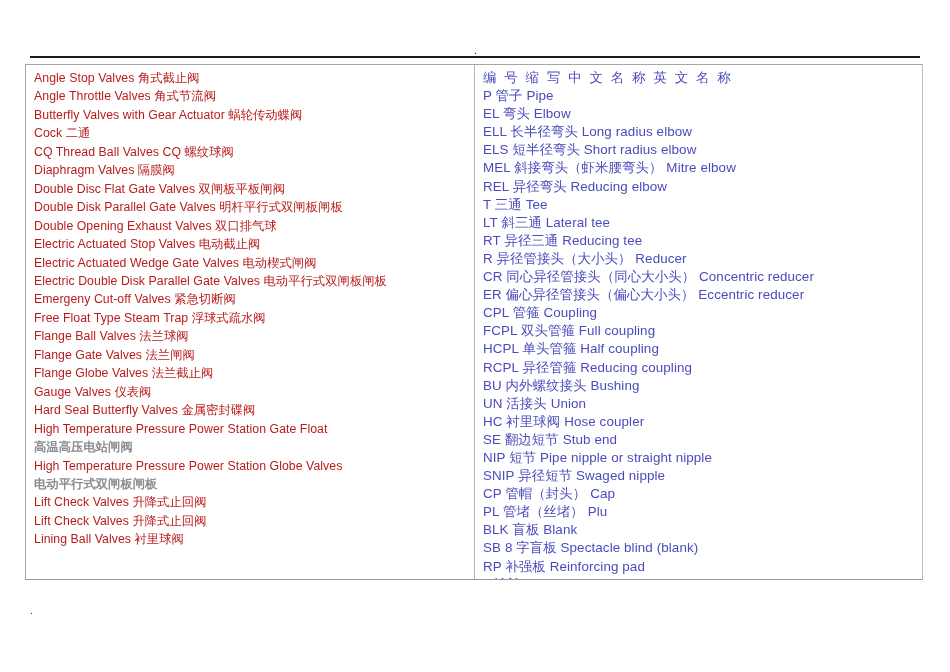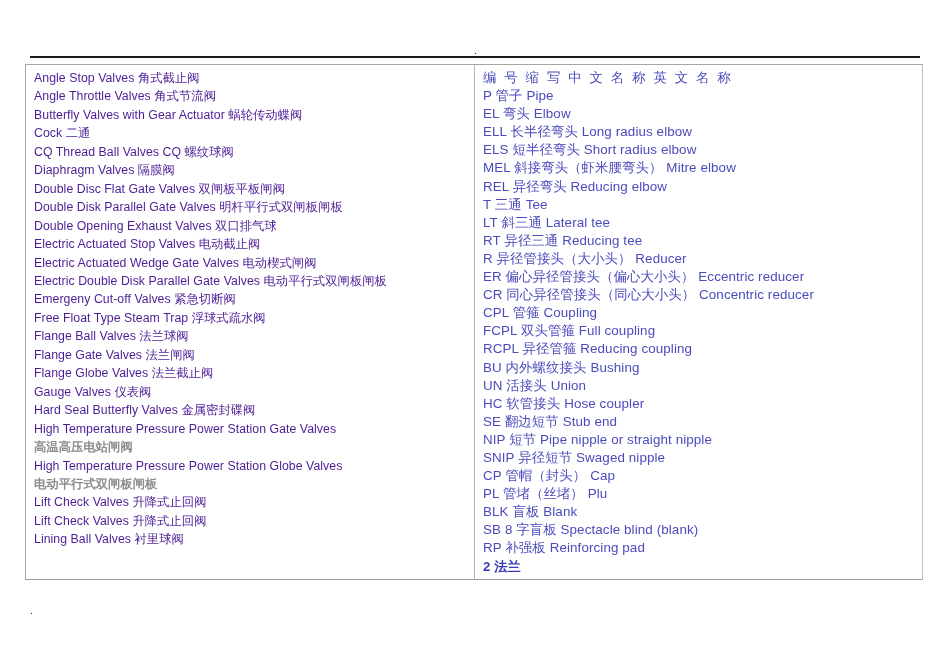--- a/index.html
+++ b/index.html
@@ -78,21 +78,21 @@
     width: 447px;
     padding-left: 8px;
     padding-right: 4px;
   }
 
   
   .en-line {
     font-family: "Liberation Sans", "DejaVu Sans", sans-serif;
     font-size: 12.3px;
     line-height: 18.45px;
-    color: #4c1d95;
+    color: #b91c1c;
     white-space: nowrap;
     letter-spacing: 0.05px;
   }
   .en-line.cjk-only {
     color: #8c8c8c;
     font-weight: bold;
   }
   .en-line.blank {
     color: transparent;
   }
@@ -151,49 +151,50 @@
         <div class="en-line">Electric Actuated Stop Valves 电动截止阀</div>
         <div class="en-line">Electric Actuated Wedge Gate Valves 电动楔式闸阀</div>
         <div class="en-line">Electric Double Disk Parallel Gate Valves 电动平行式双闸板闸板</div>
         <div class="en-line">Emergeny Cut-off Valves 紧急切断阀</div>
         <div class="en-line">Free Float Type Steam Trap 浮球式疏水阀</div>
         <div class="en-line">Flange Ball Valves 法兰球阀</div>
         <div class="en-line">Flange Gate Valves 法兰闸阀</div>
         <div class="en-line">Flange Globe Valves 法兰截止阀</div>
         <div class="en-line">Gauge Valves 仪表阀</div>
         <div class="en-line">Hard Seal Butterfly Valves 金属密封碟阀</div>
-        <div class="en-line">High Temperature Pressure Power Station Gate Valves</div>
+        <div class="en-line">High Temperature Pressure Power Station Gate Float</div>
         <div class="en-line cjk-only">高温高压电站闸阀</div>
         <div class="en-line">High Temperature Pressure Power Station Globe Valves</div>
         <div class="en-line cjk-only">电动平行式双闸板闸板</div>
         <div class="en-line">Lift Check Valves 升降式止回阀</div>
         <div class="en-line">Lift Check Valves 升降式止回阀</div>
         <div class="en-line">Lining Ball Valves 衬里球阀</div>
       </div>
 
     <div class="col col-right" id="right-col">
         <div class="zh-line spaced">编 号 缩 写 中 文 名 称 英 文 名 称</div>
         <div class="zh-line">P 管子 Pipe</div>
         <div class="zh-line">EL 弯头 Elbow</div>
         <div class="zh-line">ELL 长半径弯头 Long radius elbow</div>
         <div class="zh-line">ELS 短半径弯头 Short radius elbow</div>
         <div class="zh-line">MEL 斜接弯头（虾米腰弯头） Mitre elbow</div>
         <div class="zh-line">REL 异径弯头 Reducing elbow</div>
         <div class="zh-line">T 三通 Tee</div>
         <div class="zh-line">LT 斜三通 Lateral tee</div>
         <div class="zh-line">RT 异径三通 Reducing tee</div>
         <div class="zh-line">R 异径管接头（大小头） Reducer</div>
+        <div class="zh-line">CR 同心异径管接头（同心大小头） Concentric reducer</div>
         <div class="zh-line">ER 偏心异径管接头（偏心大小头） Eccentric reducer</div>
-        <div class="zh-line">CR 同心异径管接头（同心大小头） Concentric reducer</div>
         <div class="zh-line">CPL 管箍 Coupling</div>
         <div class="zh-line">FCPL 双头管箍 Full coupling</div>
+        <div class="zh-line">HCPL 单头管箍 Half coupling</div>
         <div class="zh-line">RCPL 异径管箍 Reducing coupling</div>
         <div class="zh-line">BU 内外螺纹接头 Bushing</div>
         <div class="zh-line">UN 活接头 Union</div>
-        <div class="zh-line">HC 软管接头 Hose coupler</div>
+        <div class="zh-line">HC 衬里球阀 Hose coupler</div>
         <div class="zh-line">SE 翻边短节 Stub end</div>
         <div class="zh-line">NIP 短节 Pipe nipple or straight nipple</div>
         <div class="zh-line">SNIP 异径短节 Swaged nipple</div>
         <div class="zh-line">CP 管帽（封头） Cap</div>
         <div class="zh-line">PL 管堵（丝堵） Plu</div>
         <div class="zh-line">BLK 盲板 Blank</div>
         <div class="zh-line">SB 8 字盲板 Spectacle blind (blank)</div>
         <div class="zh-line">RP 补强板 Reinforcing pad</div>
         <div class="zh-line heading">2 法兰</div>
       </div>

